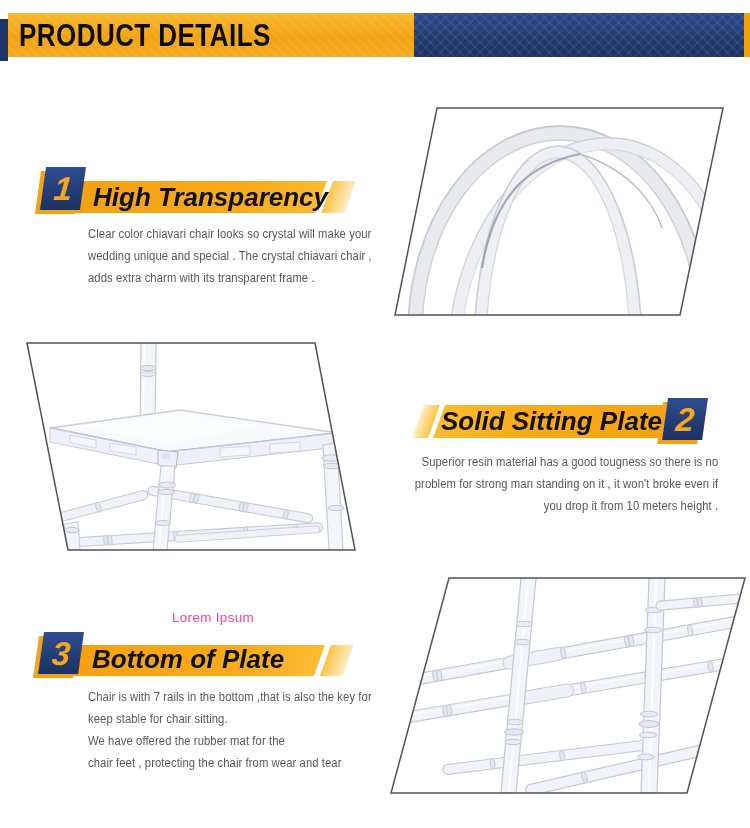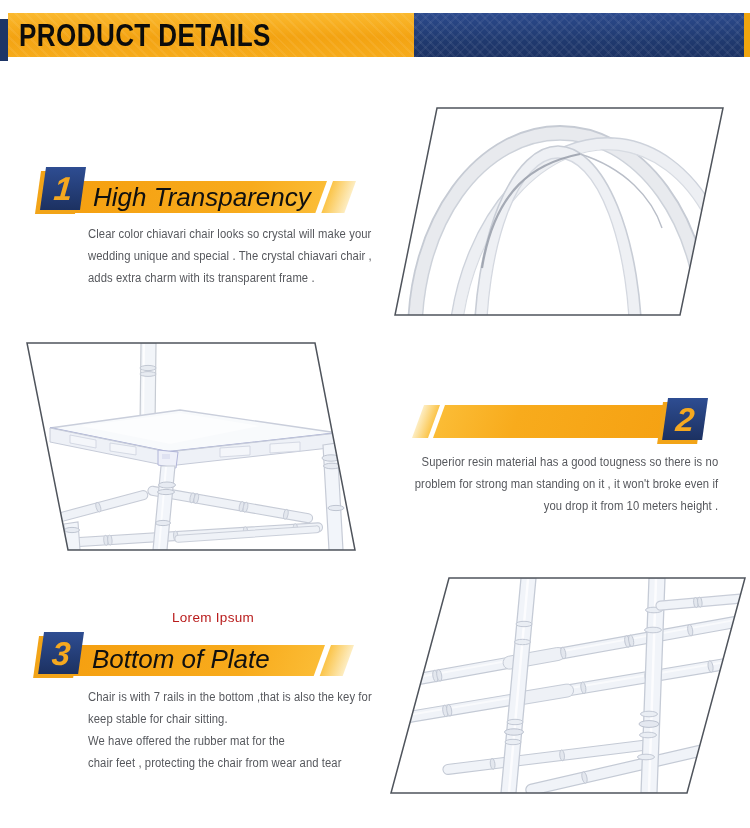--- a/index.html
+++ b/index.html
@@ -28,21 +28,21 @@
   .badge { position:absolute; background:linear-gradient(180deg,#2e4d92,#1c3161);
            transform:skewX(-8deg); transform-origin:top left; z-index:3;
            display:flex; align-items:center; justify-content:center; }
   .badge span { font-size:33px; font-weight:bold; font-style:italic; color:#f5a81f; line-height:1; transform:skewX(3deg); }
   .ribbon { position:absolute; transform:skewX(-20deg); transform-origin:top left; z-index:1;
             background:linear-gradient(90deg,#f5a011 0%, #f8ab1c 70%, #fbbc35 100%); }
   .ribbon.rev { background:linear-gradient(270deg,#f5a011 0%, #f8ab1c 70%, #fbbc35 100%); }
   .ribbon-tail { position:absolute; transform:skewX(-20deg); transform-origin:top left; z-index:0;
                  background:linear-gradient(90deg,#fbc448 0%, #fdedc2 100%); }
   .ribbon-tail.rev { background:linear-gradient(270deg,#fbc448 0%, #fdedc2 100%); }
-  .ribbon-title { position:absolute; z-index:4; font-weight:normal; font-style:italic; color:#101010;
+  .ribbon-title { position:absolute; z-index:4; font-weight:bold; font-style:italic; color:#101010;
                   font-size:26px; white-space:nowrap; }
 
   .s1-badge-shadow { left:41px; top:171px; width:40px; height:43px; }
   .s1-badge  { left:46px; top:167px; width:40px; height:43px; }
   .s1-ribbon { left:80px; top:181px; width:247px; height:32px; }
   .s1-tail   { left:333px; top:181px; width:23px; height:32px; }
   .s1-title  { left:93px; top:181px; height:32px; line-height:32px; }
 
   .s2-badge-shadow { left:663px; top:402px; width:40px; height:42px; }
   .s2-badge  { left:668px; top:398px; width:40px; height:42px; }
@@ -55,21 +55,21 @@
   .s3-ribbon { left:78px; top:645px; width:247px; height:31px; }
   .s3-tail   { left:331px; top:645px; width:23px; height:31px; }
   .s3-title  { left:92px; top:644px; height:31px; line-height:31px; }
 
   
   .desc { position:absolute; font-size:12.5px; color:#56585d; letter-spacing:.1px; z-index:5; }
   .desc .bl { height:22px; line-height:22px; white-space:nowrap; }
   .s1-desc { left:88px; top:223px; transform:scaleX(.9); transform-origin:left top; }
   .s2-desc { right:32px; top:451px; text-align:right; transform:scaleX(.9); transform-origin:right top; }
   .s3-desc { left:88px; top:686px; transform:scaleX(.9); transform-origin:left top; }
-  .lorem   { position:absolute; left:172px; top:610px; font-size:13.5px; color:#b91c1c; letter-spacing:.3px; }
+  .lorem   { position:absolute; left:172px; top:610px; font-size:13.5px; color:#ec4899; letter-spacing:.3px; }
 
   
   .photo { position:absolute; z-index:0; }
   .photo1 { left:390px; top:88px; }
   .photo2 { left:20px;  top:338px; }
   .photo3 { left:388px; top:572px; }
 </style>
 </head>
 <body>
 
@@ -247,20 +247,21 @@
     <div class="bl">wedding unique and special . The crystal chiavari chair ,</div>
     <div class="bl">adds extra charm with its transparent frame .</div>
   </div>
 
   <div class="ribbon rev s2-ribbon"></div>
   <div class="ribbon-tail rev s2-tail"></div>
   <div class="badge-shadow s2-badge-shadow"></div>
   <div class="badge s2-badge">
     <span>2</span>
   </div>
+  <div class="ribbon-title s2-title">Solid Sitting Plate</div>
   <div class="desc s2-desc">
     <div class="bl">Superior resin material has a good tougness so there is no</div>
     <div class="bl">problem for strong man standing on it , it won't broke even if</div>
     <div class="bl">you drop it from 10 meters height .</div>
   </div>
 
   <div class="lorem">Lorem Ipsum</div>
 
   <div class="badge-shadow s3-badge-shadow"></div>
   <div class="badge s3-badge">

